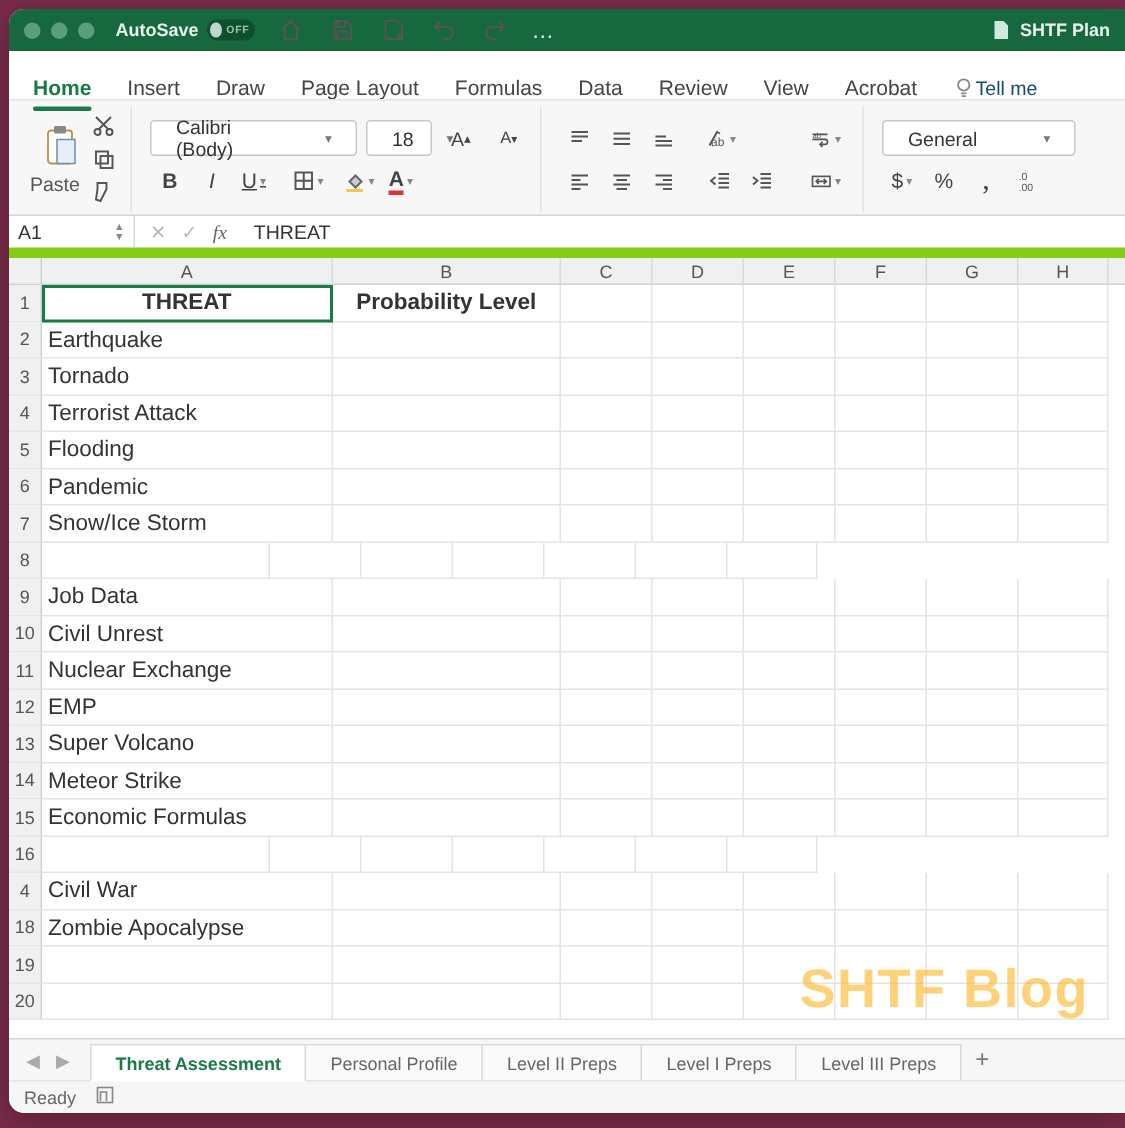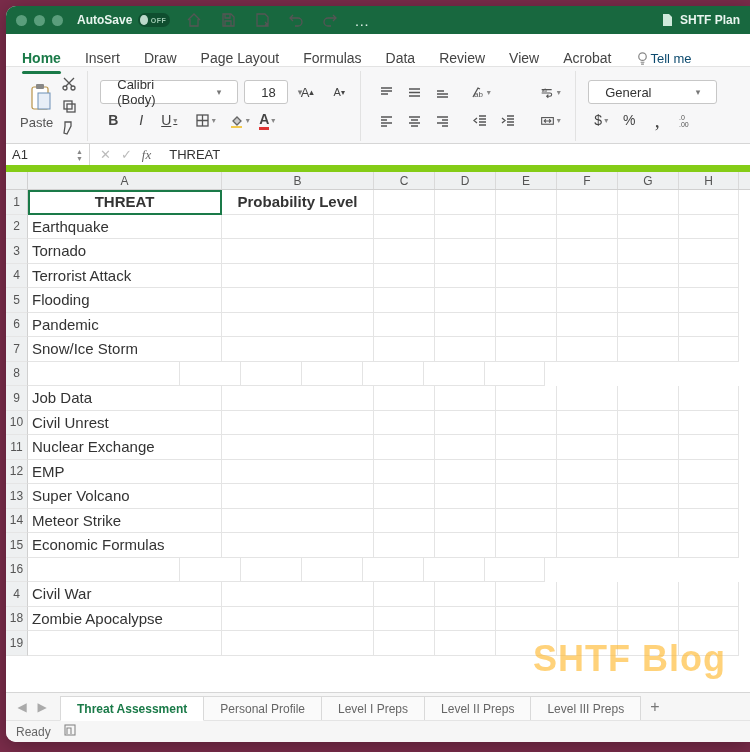--- a/index.html
+++ b/index.html
@@ -657,31 +657,42 @@
           <div class="rh">19</div>
           <div class="cell cA"></div>
           <div class="cell cB"></div>
           <div class="cell cC"></div>
           <div class="cell cD"></div>
           <div class="cell cE"></div>
           <div class="cell cF"></div>
           <div class="cell cG"></div>
           <div class="cell cH"></div>
         </div>
+        <div class="row">
+          <div class="rh">20</div>
+          <div class="cell cA"></div>
+          <div class="cell cB"></div>
+          <div class="cell cC"></div>
+          <div class="cell cD"></div>
+          <div class="cell cE"></div>
+          <div class="cell cF"></div>
+          <div class="cell cG"></div>
+          <div class="cell cH"></div>
+        </div>
       </div>
   </div>
 
   <div class="sheetbar">
     <span class="navarrow">◀</span>
     <span class="navarrow">▶</span>
     <div class="stabwrap">
       <div class="stab active">Threat Assessment</div>
       <div class="stab">Personal Profile</div>
+      <div class="stab">Level II Preps</div>
       <div class="stab">Level I Preps</div>
-      <div class="stab">Level II Preps</div>
       <div class="stab">Level III Preps</div>
       <div class="addtab">+</div>
     </div>
   </div>
 
   <div class="status">
     <span>Ready</span>
     <span><svg width="14" height="14" viewBox="0 0 14 14" fill="none" stroke="#888" stroke-width="1.1">
           <rect x="2" y="2" width="10" height="10"></rect>
           <path d="M4 11 V5 H8 V11"></path>

